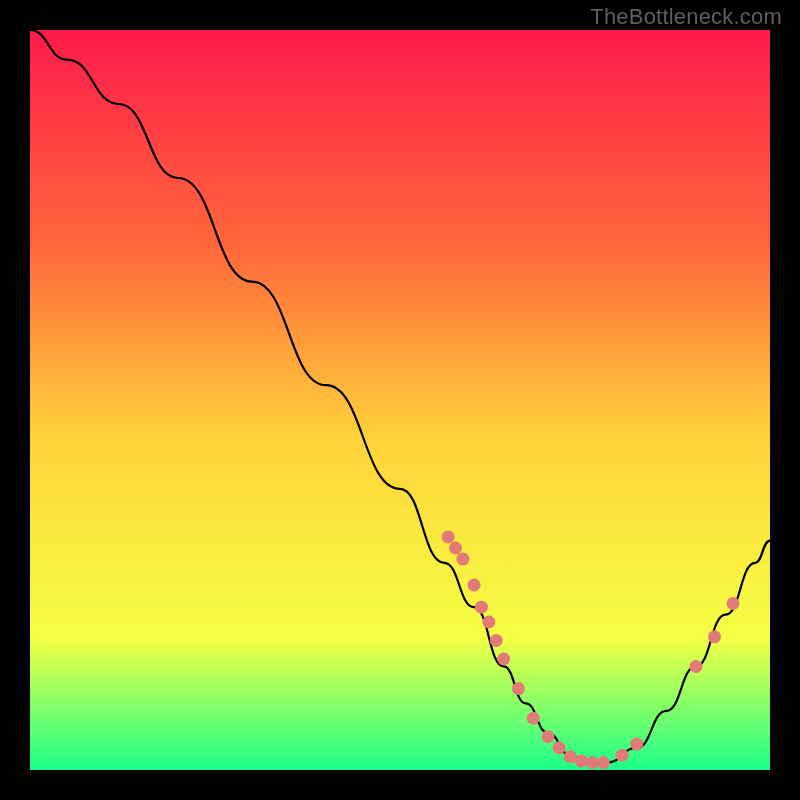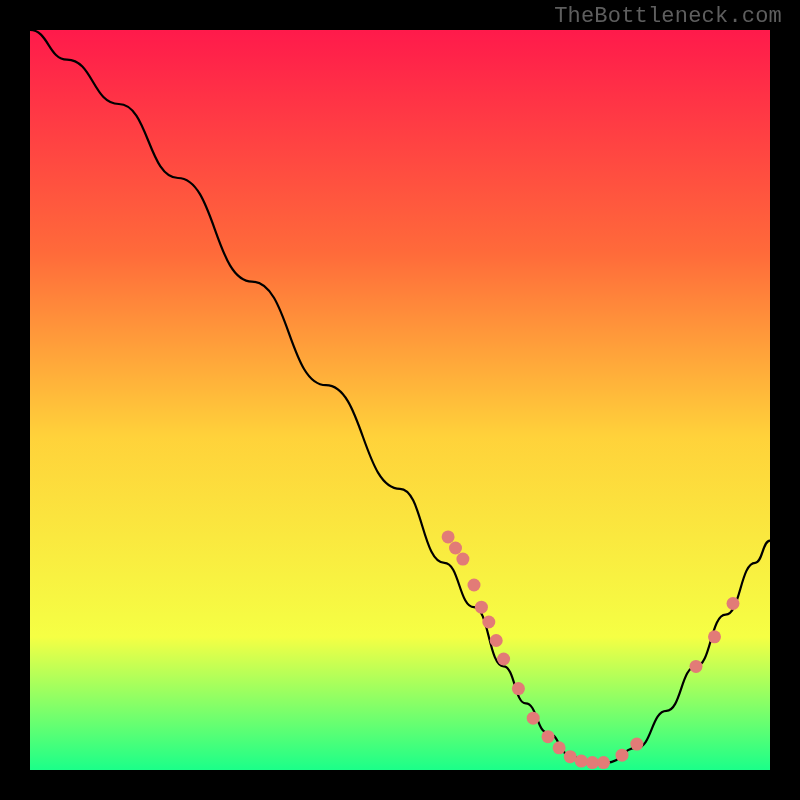--- a/index.html
+++ b/index.html
@@ -9,21 +9,20 @@
     height: 800px;
     background: #000;
     font-family: Arial, Helvetica, sans-serif;
     overflow: hidden;
   }
   .frame {
     position: relative;
     width: 800px;
     height: 572px;
     background: #000;
-    font-family: Liberation Mono, monospace;
   }
   .watermark {
     position: absolute;
     top: 4px;
     right: 18px;
     color: #5e5e5e;
     font-size: 22px;
     font-weight: 500;
     letter-spacing: 0.2px;
     z-index: 10;

